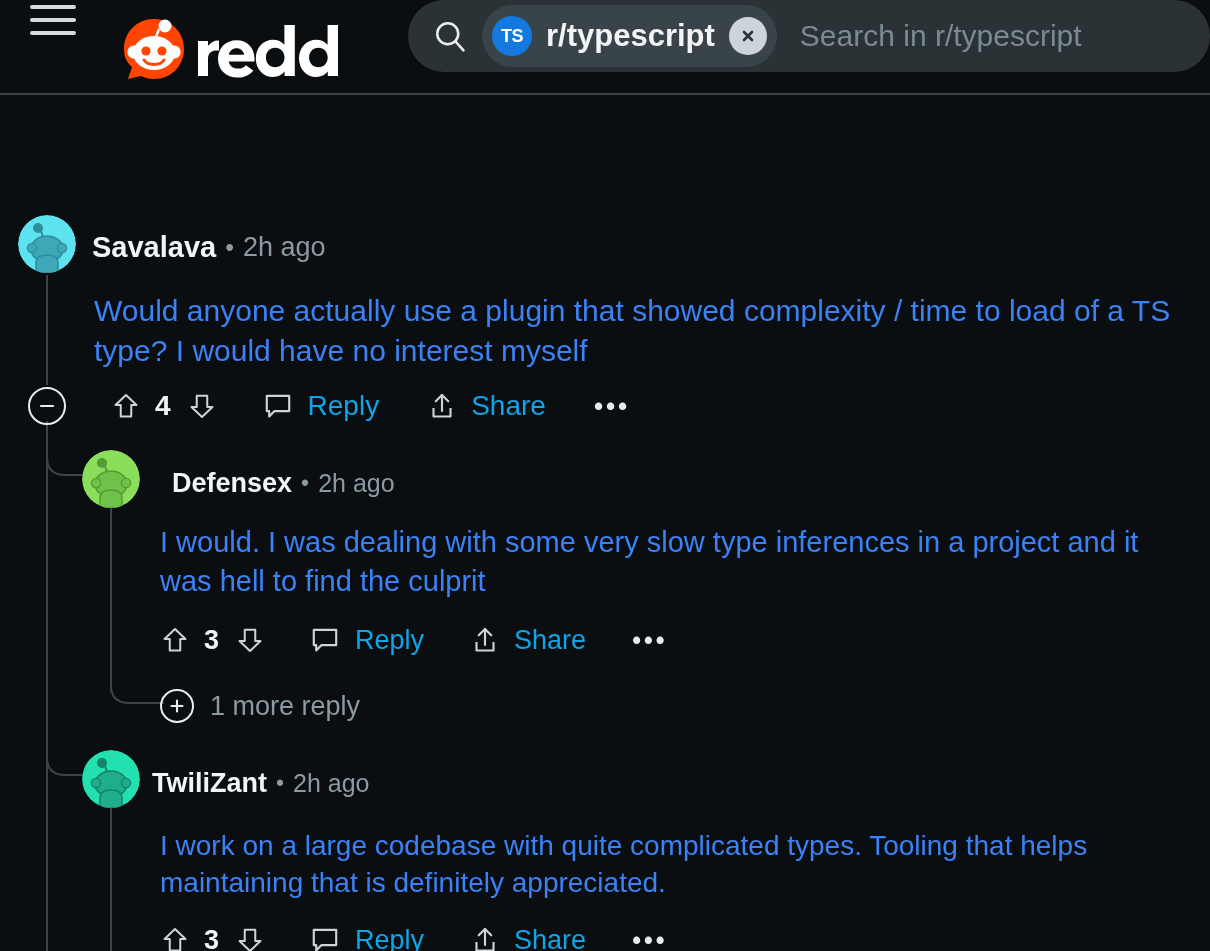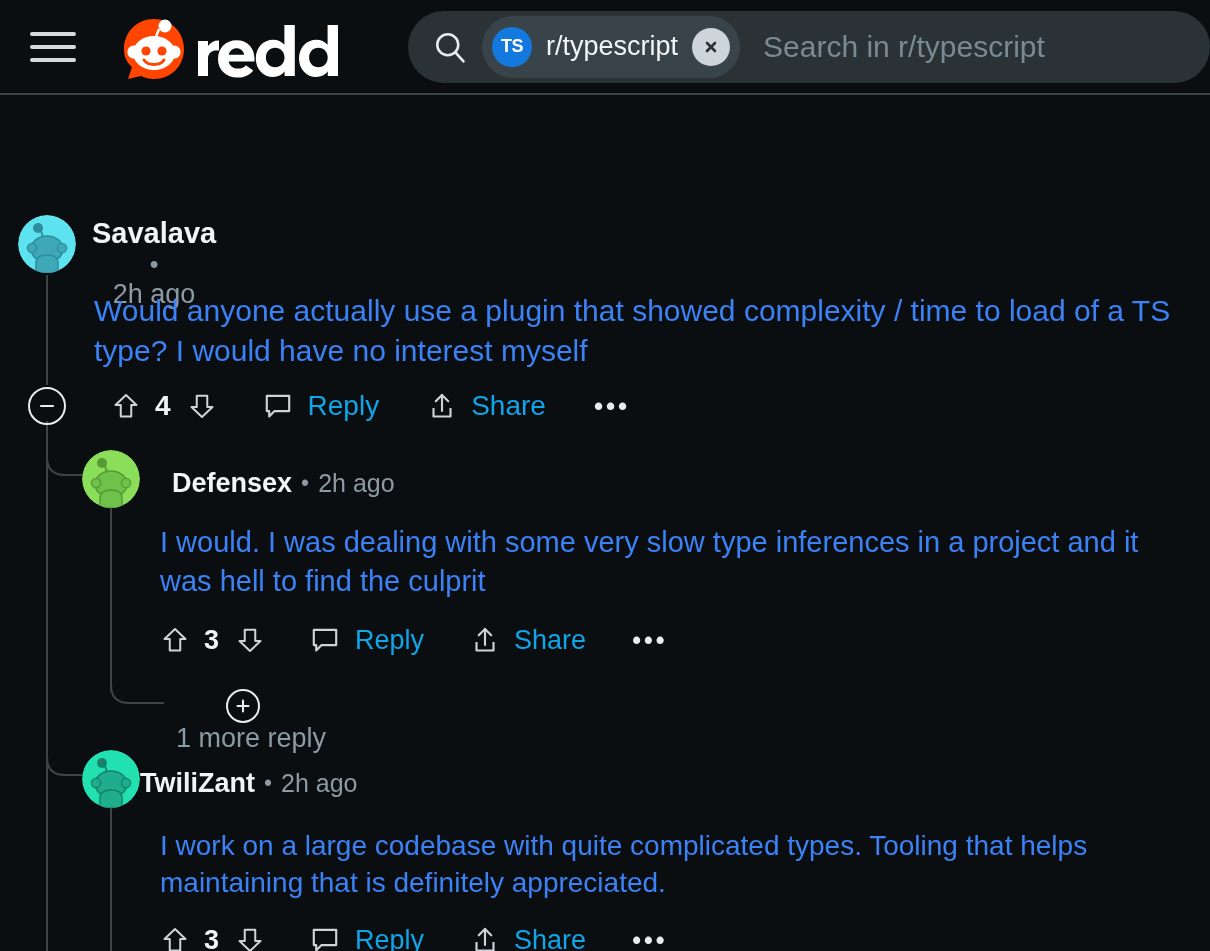--- a/index.html
+++ b/index.html
@@ -11,21 +11,20 @@
     background: #0b0e11;
     font-family: "Liberation Sans", sans-serif;
   }
 
   
   .header {
     position: relative;
     height: 95px;
     background: #0b0e11;
     display: flex;
-    align-items: center;
     padding-left: 30px;
     border-bottom: 2px solid #3a4248;
   }
 
   .hamburger {
     width: 46px;
     height: 40px;
     display: flex;
     flex-direction: column;
     justify-content: center;
@@ -93,22 +92,22 @@
     font-size: 18px;
     font-weight: bold;
     display: flex;
     align-items: center;
     justify-content: center;
     letter-spacing: -0.5px;
     flex: 0 0 auto;
   }
   .chip-label {
     color: #f2f4f5;
-    font-size: 27px;
-    font-weight: normal;
+    font-size: 31px;
+    font-weight: bold;
     white-space: nowrap;
   }
   .chip-close {
     width: 38px; height: 38px;
     border-radius: 50%;
     background: #ced5da;
     display: flex;
     align-items: center;
     justify-content: center;
     flex: 0 0 auto;
@@ -310,21 +309,21 @@
         <circle cx="20" cy="13" r="5" fill="#2e8d9b"></circle>
         <path d="M23 16 C25 22 26 25 27 27" stroke="#2e8d9b" stroke-width="2" fill="none"></path>
         <ellipse cx="29" cy="34" rx="16" ry="13" fill="#3fa8b8"></ellipse>
         <ellipse cx="29" cy="34" rx="16" ry="13" fill="none" stroke="#2e8d9b" stroke-width="1.6"></ellipse>
         <circle cx="14" cy="33" r="4.6" fill="#3fa8b8" stroke="#2e8d9b" stroke-width="1.4"></circle>
         <circle cx="44" cy="33" r="4.6" fill="#3fa8b8" stroke="#2e8d9b" stroke-width="1.4"></circle>
         <path d="M18 48 C18 42 23 40 29 40 C35 40 40 42 40 48 L40 58 L18 58 Z" fill="#3fa8b8" stroke="#2e8d9b" stroke-width="1.5"></path>
       </svg>
     </div>
 
-    <div class="c-head abs" style="left:92px; top:118px;flex-direction:column;">
+    <div class="c-head abs" style="left:92px; top:118px;">
       <span class="author" style="font-size:29px;">Savalava</span>
       <span class="dot" style="font-size:25px;">•</span>
       <span class="ts" style="font-size:27px;">2h ago</span>
     </div>
 
     <div class="c-body abs" style="left:94px; top:192px; width:1090px; font-size:30px;">Would anyone actually use a plugin that showed complexity / time to load of a TS type? I would have no interest myself</div>
 
     <div class="actions abs" style="left:28px; top:288px;">
       <div class="circbtn" style="width:38px;height:38px;">
         <svg width="22" height="22" viewBox="0 0 22 22">
@@ -412,21 +411,21 @@
           <path d="M12 3.2 L12 16" stroke="#cdd4d8" stroke-width="1.7" stroke-linecap="round"></path>
           <path d="M7 8.2 L12 3.2 L17 8.2" fill="none" stroke="#cdd4d8" stroke-width="1.7" stroke-linecap="round" stroke-linejoin="round"></path>
           <path d="M5.2 13.6 L5.2 20.4 L18.8 20.4 L18.8 13.6" fill="none" stroke="#cdd4d8" stroke-width="1.7" stroke-linejoin="round"></path>
         </svg>
         <span class="act-label" style="margin-left:14px; font-size:27px;">Share</span>
       </div>
 
       <div class="ellipsis" style="margin-left:46px; font-size:25px;">•••</div>
     </div>
 
-    <div class="more-row abs" style="left:160px; top:590px;flex-direction:column;">
+    <div class="more-row abs" style="left:160px; top:590px;">
       <div class="circbtn" style="width:34px;height:34px;">
         <svg width="20" height="20" viewBox="0 0 20 20">
           <line x1="4.5" y1="10" x2="15.5" y2="10" stroke="#e9ecee" stroke-width="2.1" stroke-linecap="round"></line>
           <line x1="10" y1="4.5" x2="10" y2="15.5" stroke="#e9ecee" stroke-width="2.1" stroke-linecap="round"></line>
         </svg>
       </div>
       <span class="more-label" style="margin-left:16px; font-size:27px;">1 more reply</span>
     </div>
   </div>
 
@@ -438,21 +437,21 @@
         <circle cx="20" cy="13" r="5" fill="#15826a"></circle>
         <path d="M23 16 C25 22 26 25 27 27" stroke="#15826a" stroke-width="2" fill="none"></path>
         <ellipse cx="29" cy="34" rx="16" ry="13" fill="#1fae8c"></ellipse>
         <ellipse cx="29" cy="34" rx="16" ry="13" fill="none" stroke="#15826a" stroke-width="1.6"></ellipse>
         <circle cx="14" cy="33" r="4.6" fill="#1fae8c" stroke="#15826a" stroke-width="1.4"></circle>
         <circle cx="44" cy="33" r="4.6" fill="#1fae8c" stroke="#15826a" stroke-width="1.4"></circle>
         <path d="M18 48 C18 42 23 40 29 40 C35 40 40 42 40 48 L40 58 L18 58 Z" fill="#1fae8c" stroke="#15826a" stroke-width="1.5"></path>
       </svg>
     </div>
 
-    <div class="c-head abs" style="left:140px; top:654px;">
+    <div class="c-head abs" style="left:152px; top:654px;">
       <span class="author" style="font-size:27px;">TwiliZant</span>
       <span class="dot" style="font-size:23px;">•</span>
       <span class="ts" style="font-size:25px;">2h ago</span>
     </div>
 
     <div class="c-body abs" style="left:160px; top:728px; width:945px; font-size:28px;">I work on a large codebase with quite complicated types. Tooling that helps maintaining that is definitely appreciated.</div>
 
     <div class="actions abs" style="left:160px; top:825px;">
       <div class="act">
         <svg width="30" height="30" viewBox="0 0 24 24">

